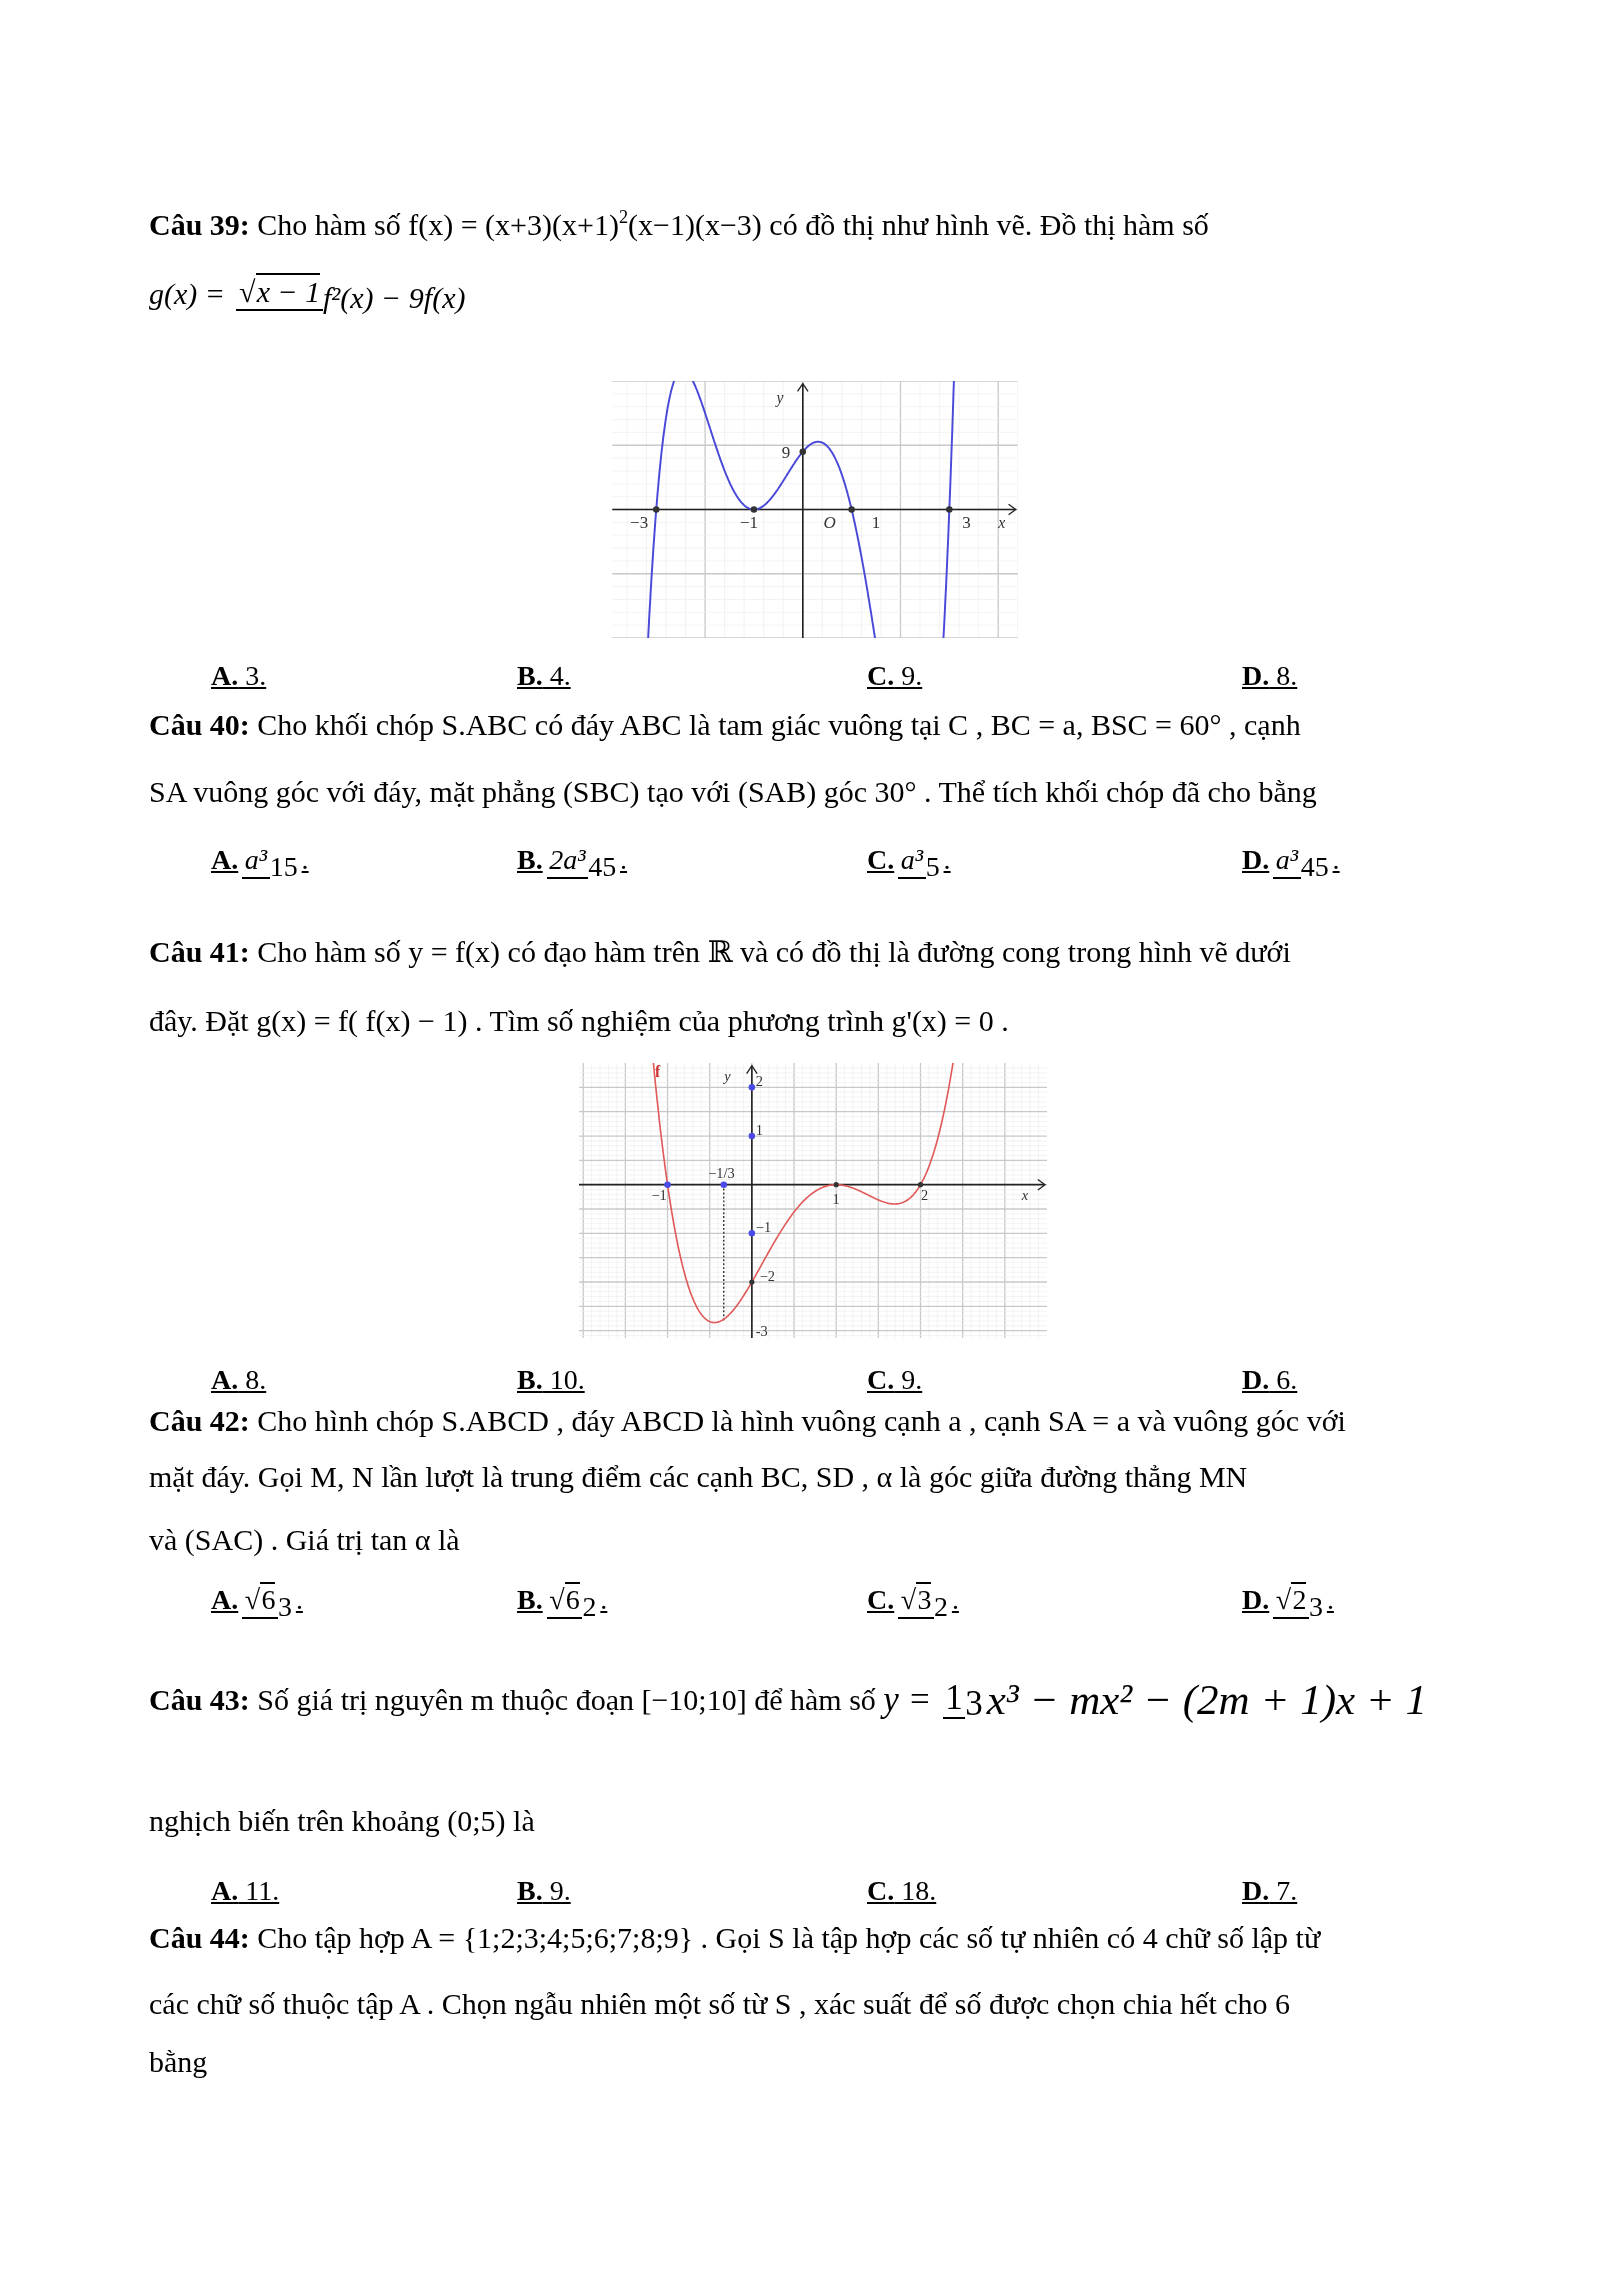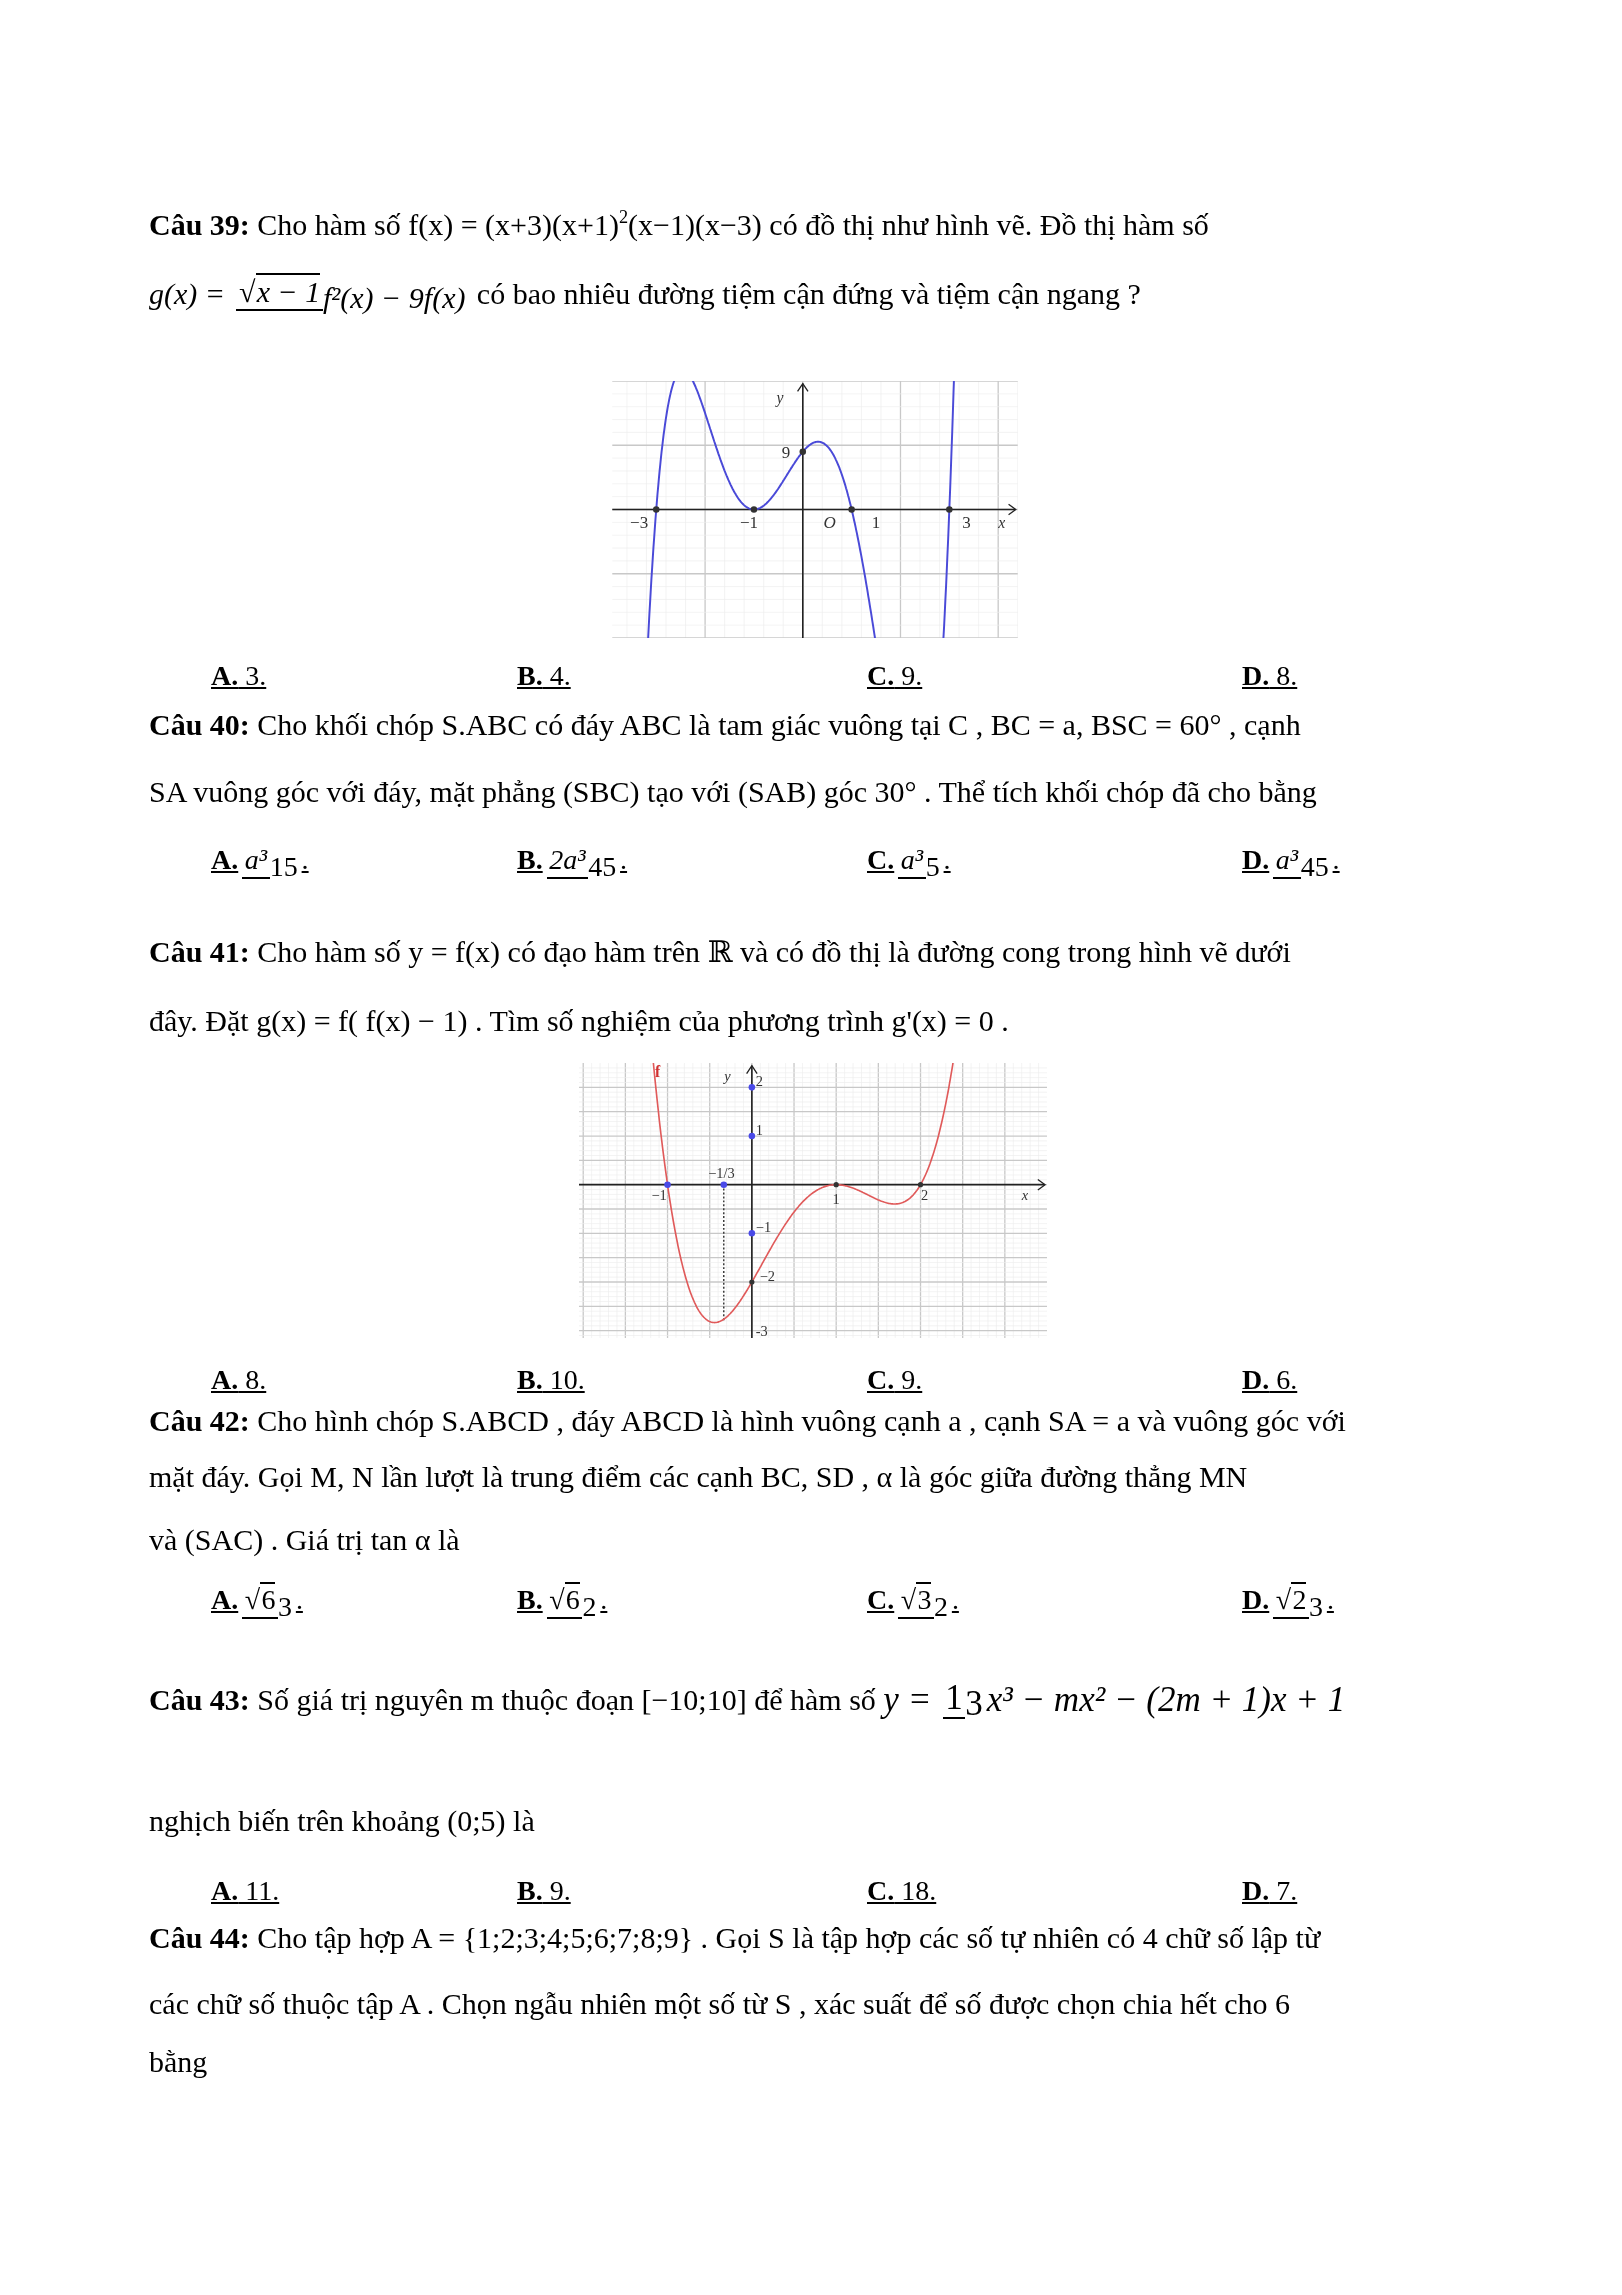--- a/index.html
+++ b/index.html
@@ -22,21 +22,20 @@
 
 <div class="line" style="top:208px;">
   <span class="b">Câu 39:</span><span> Cho hàm số  f(x) = (x+3)(x+1)</span><sup>2</sup><span>(x−1)(x−3)  có đồ thị như hình vẽ. Đồ thị hàm số</span>
 </div>
 <div class="line" style="top:275px;">
   <span class="i" style="vertical-align:middle;">g(x) =</span>
   <span class="frac">
     <span class="num i">√<span class="sqrt">x − 1</span></span>
     <span class="den i">f²(x) − 9f(x)</span>
   </span>
-  <span style="vertical-align:middle;"> có bao nhiêu đường tiệm cận đứng và tiệm cận ngang ?</span>
 </div>
 
 <svg class="graph" id="g1" style="left:612px;top:381px;font-size:46px" width="406" height="257" viewBox="0 0 620 393">
     <line x1="22.409638554216855" x2="22.409638554216855" y1="0" y2="393" stroke="#ececec" stroke-width="1"></line>
     <line x1="52.289156626506006" x2="52.289156626506006" y1="0" y2="393" stroke="#ececec" stroke-width="1"></line>
     <line x1="82.16867469879516" x2="82.16867469879516" y1="0" y2="393" stroke="#ececec" stroke-width="1"></line>
     <line x1="112.0481927710843" x2="112.0481927710843" y1="0" y2="393" stroke="#ececec" stroke-width="1"></line>
     <line x1="141.92771084337343" x2="141.92771084337343" y1="0" y2="393" stroke="#c8c8c8" stroke-width="2"></line>
     <line x1="171.8072289156626" x2="171.8072289156626" y1="0" y2="393" stroke="#ececec" stroke-width="1"></line>
     <line x1="201.68674698795172" x2="201.68674698795172" y1="0" y2="393" stroke="#ececec" stroke-width="1"></line>
@@ -308,21 +307,21 @@
         <span class="den">3</span>
       </span>.</div>
 </div>
 
 <div class="line" style="top:1678px;">
   <span class="b" style="vertical-align:middle;text-align:center;">Câu 43:</span><span style="vertical-align:middle;"> Số giá trị nguyên  m  thuộc đoạn  [−10;10]  để hàm số </span>
   <span class="i" style="vertical-align:middle;font-size:35px;">y =</span>
   <span class="frac" style="font-size:35px;">
       <span class="num">1</span>
       <span class="den">3</span>
-    </span><span class="i" style="vertical-align:middle;font-size:35px;">x³ − mx² − (2m + 1)x + 1</span>
+    </span><span class="i" style="vertical-align:middle;font-size:43px;">x³ − mx² − (2m + 1)x + 1</span>
 </div>
 <div class="line" style="top:1806px;">
   <span>nghịch biến trên khoảng  (0;5)  là</span>
 </div>
 <div>
   <div class="opt" style="left:211px;top:1875px;"><span class="b">A.</span><span> 11.</span></div>
   <div class="opt" style="left:517px;top:1875px;"><span class="b">B.</span><span> 9.</span></div>
   <div class="opt" style="left:867px;top:1875px;"><span class="b">C.</span><span> 18.</span></div>
   <div class="opt" style="left:1242px;top:1875px;"><span class="b">D.</span><span> 7.</span></div>
 </div>

